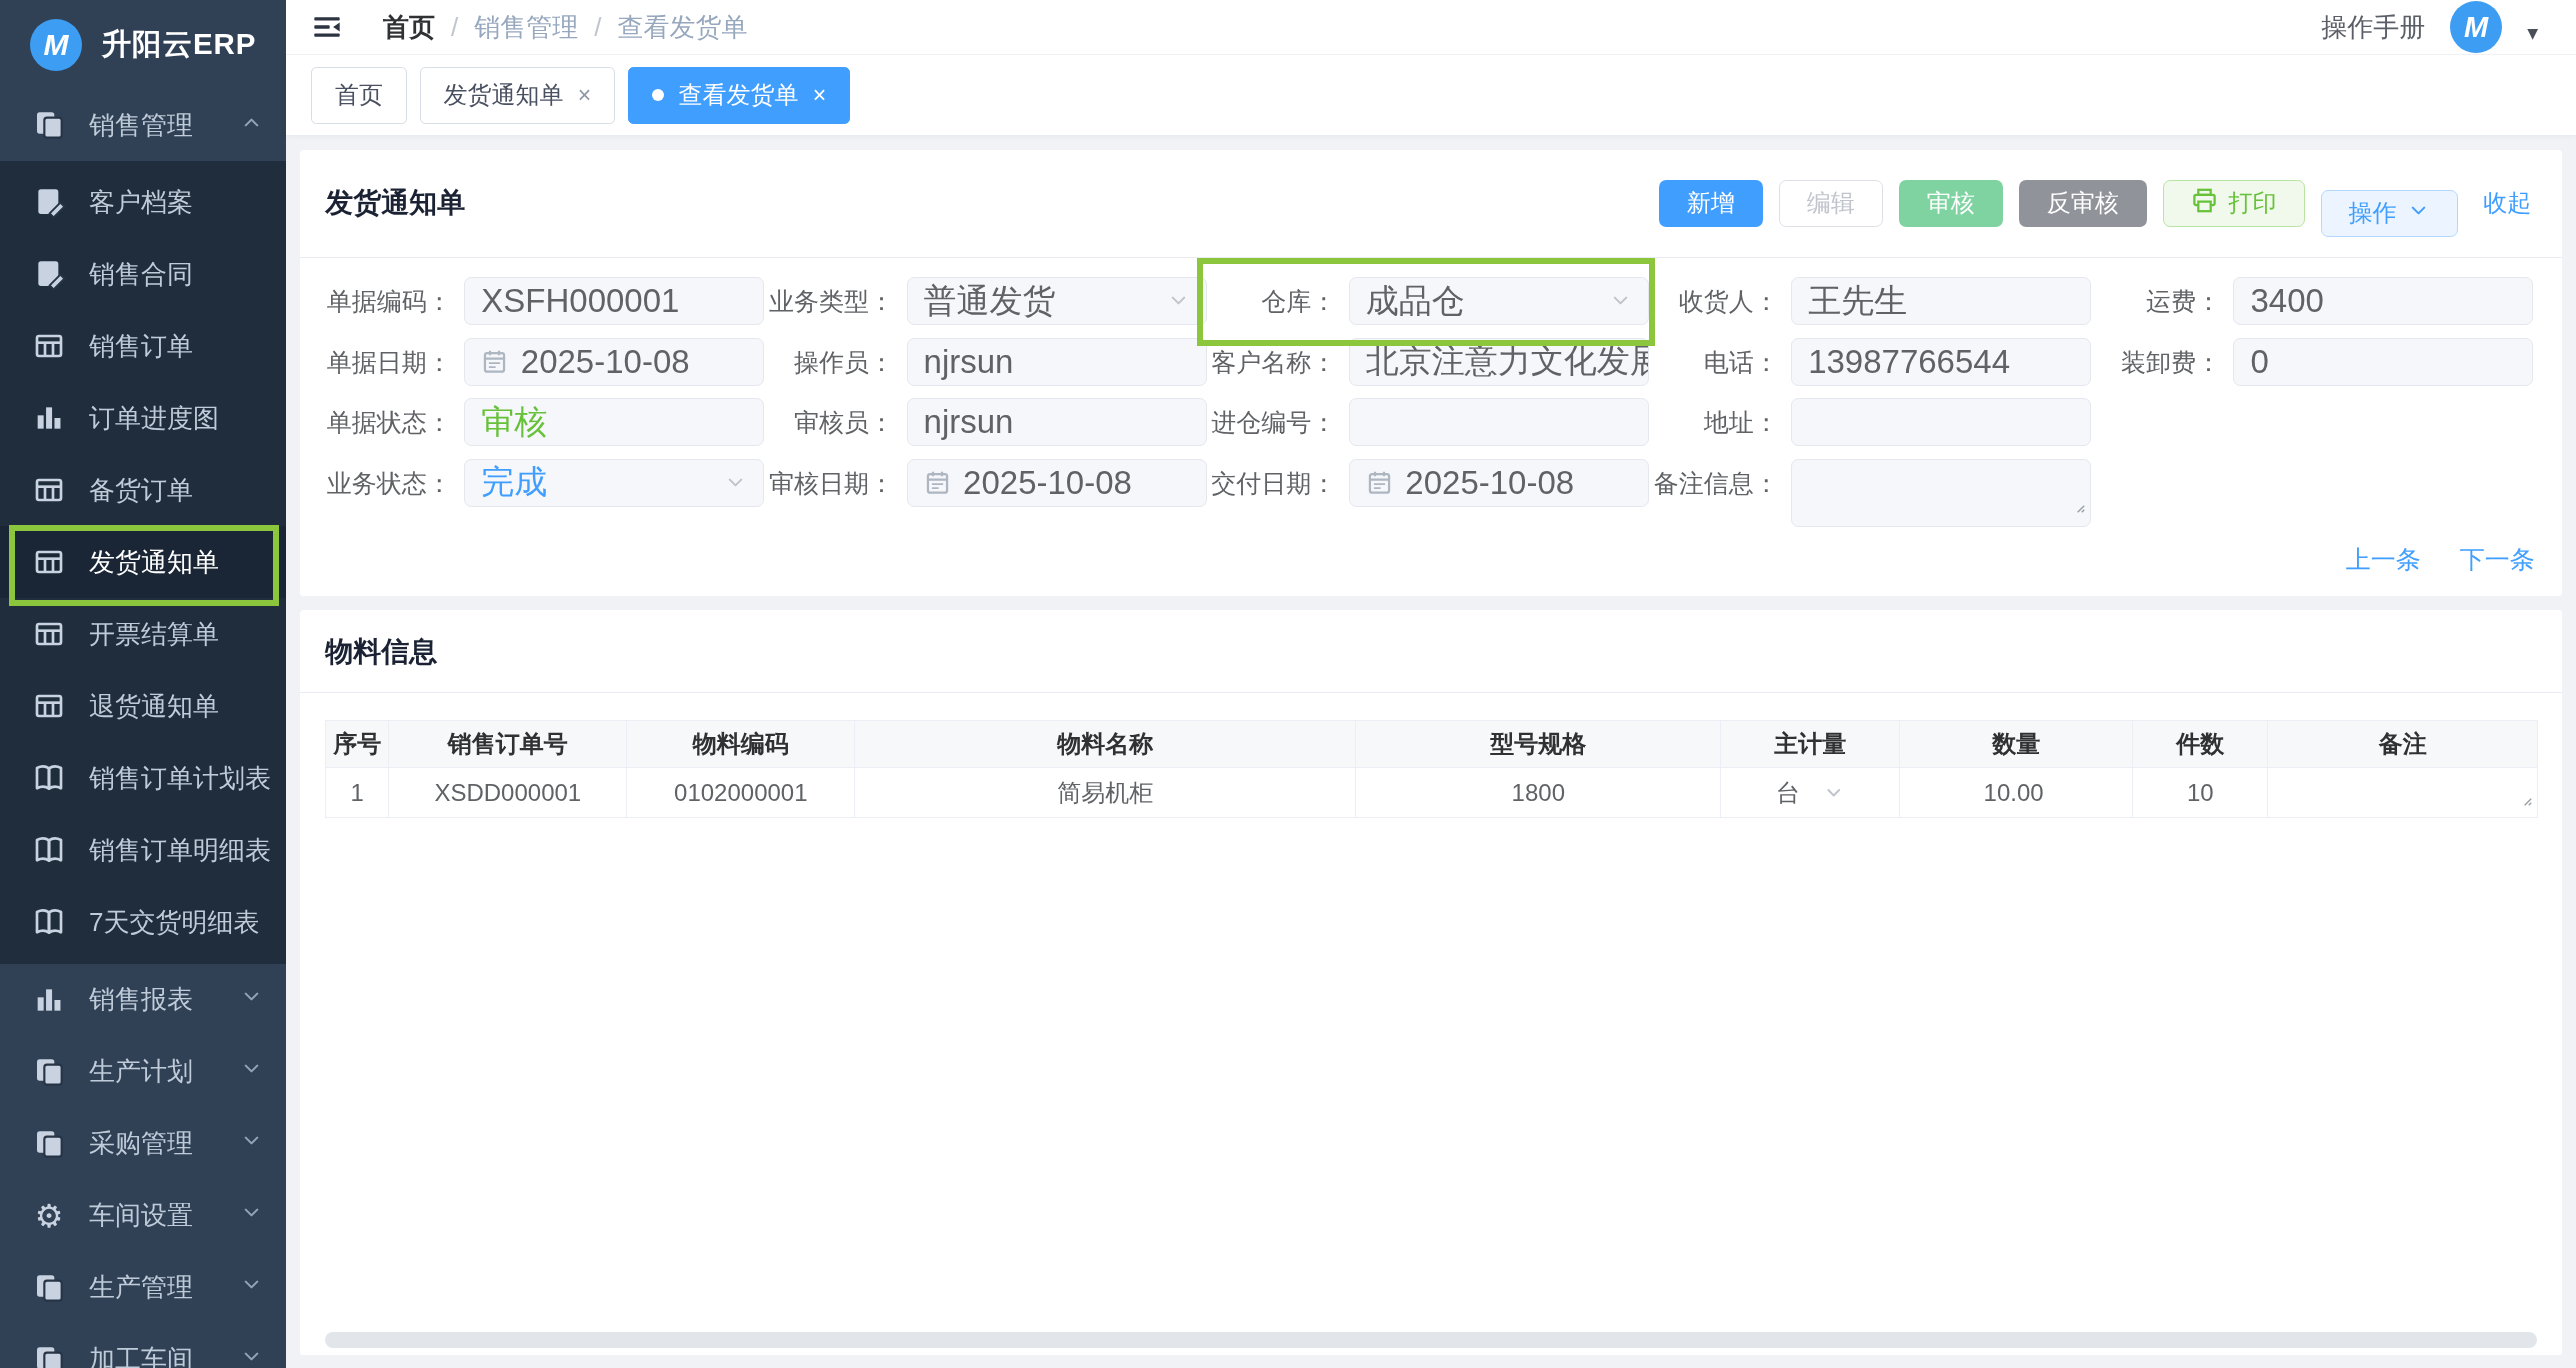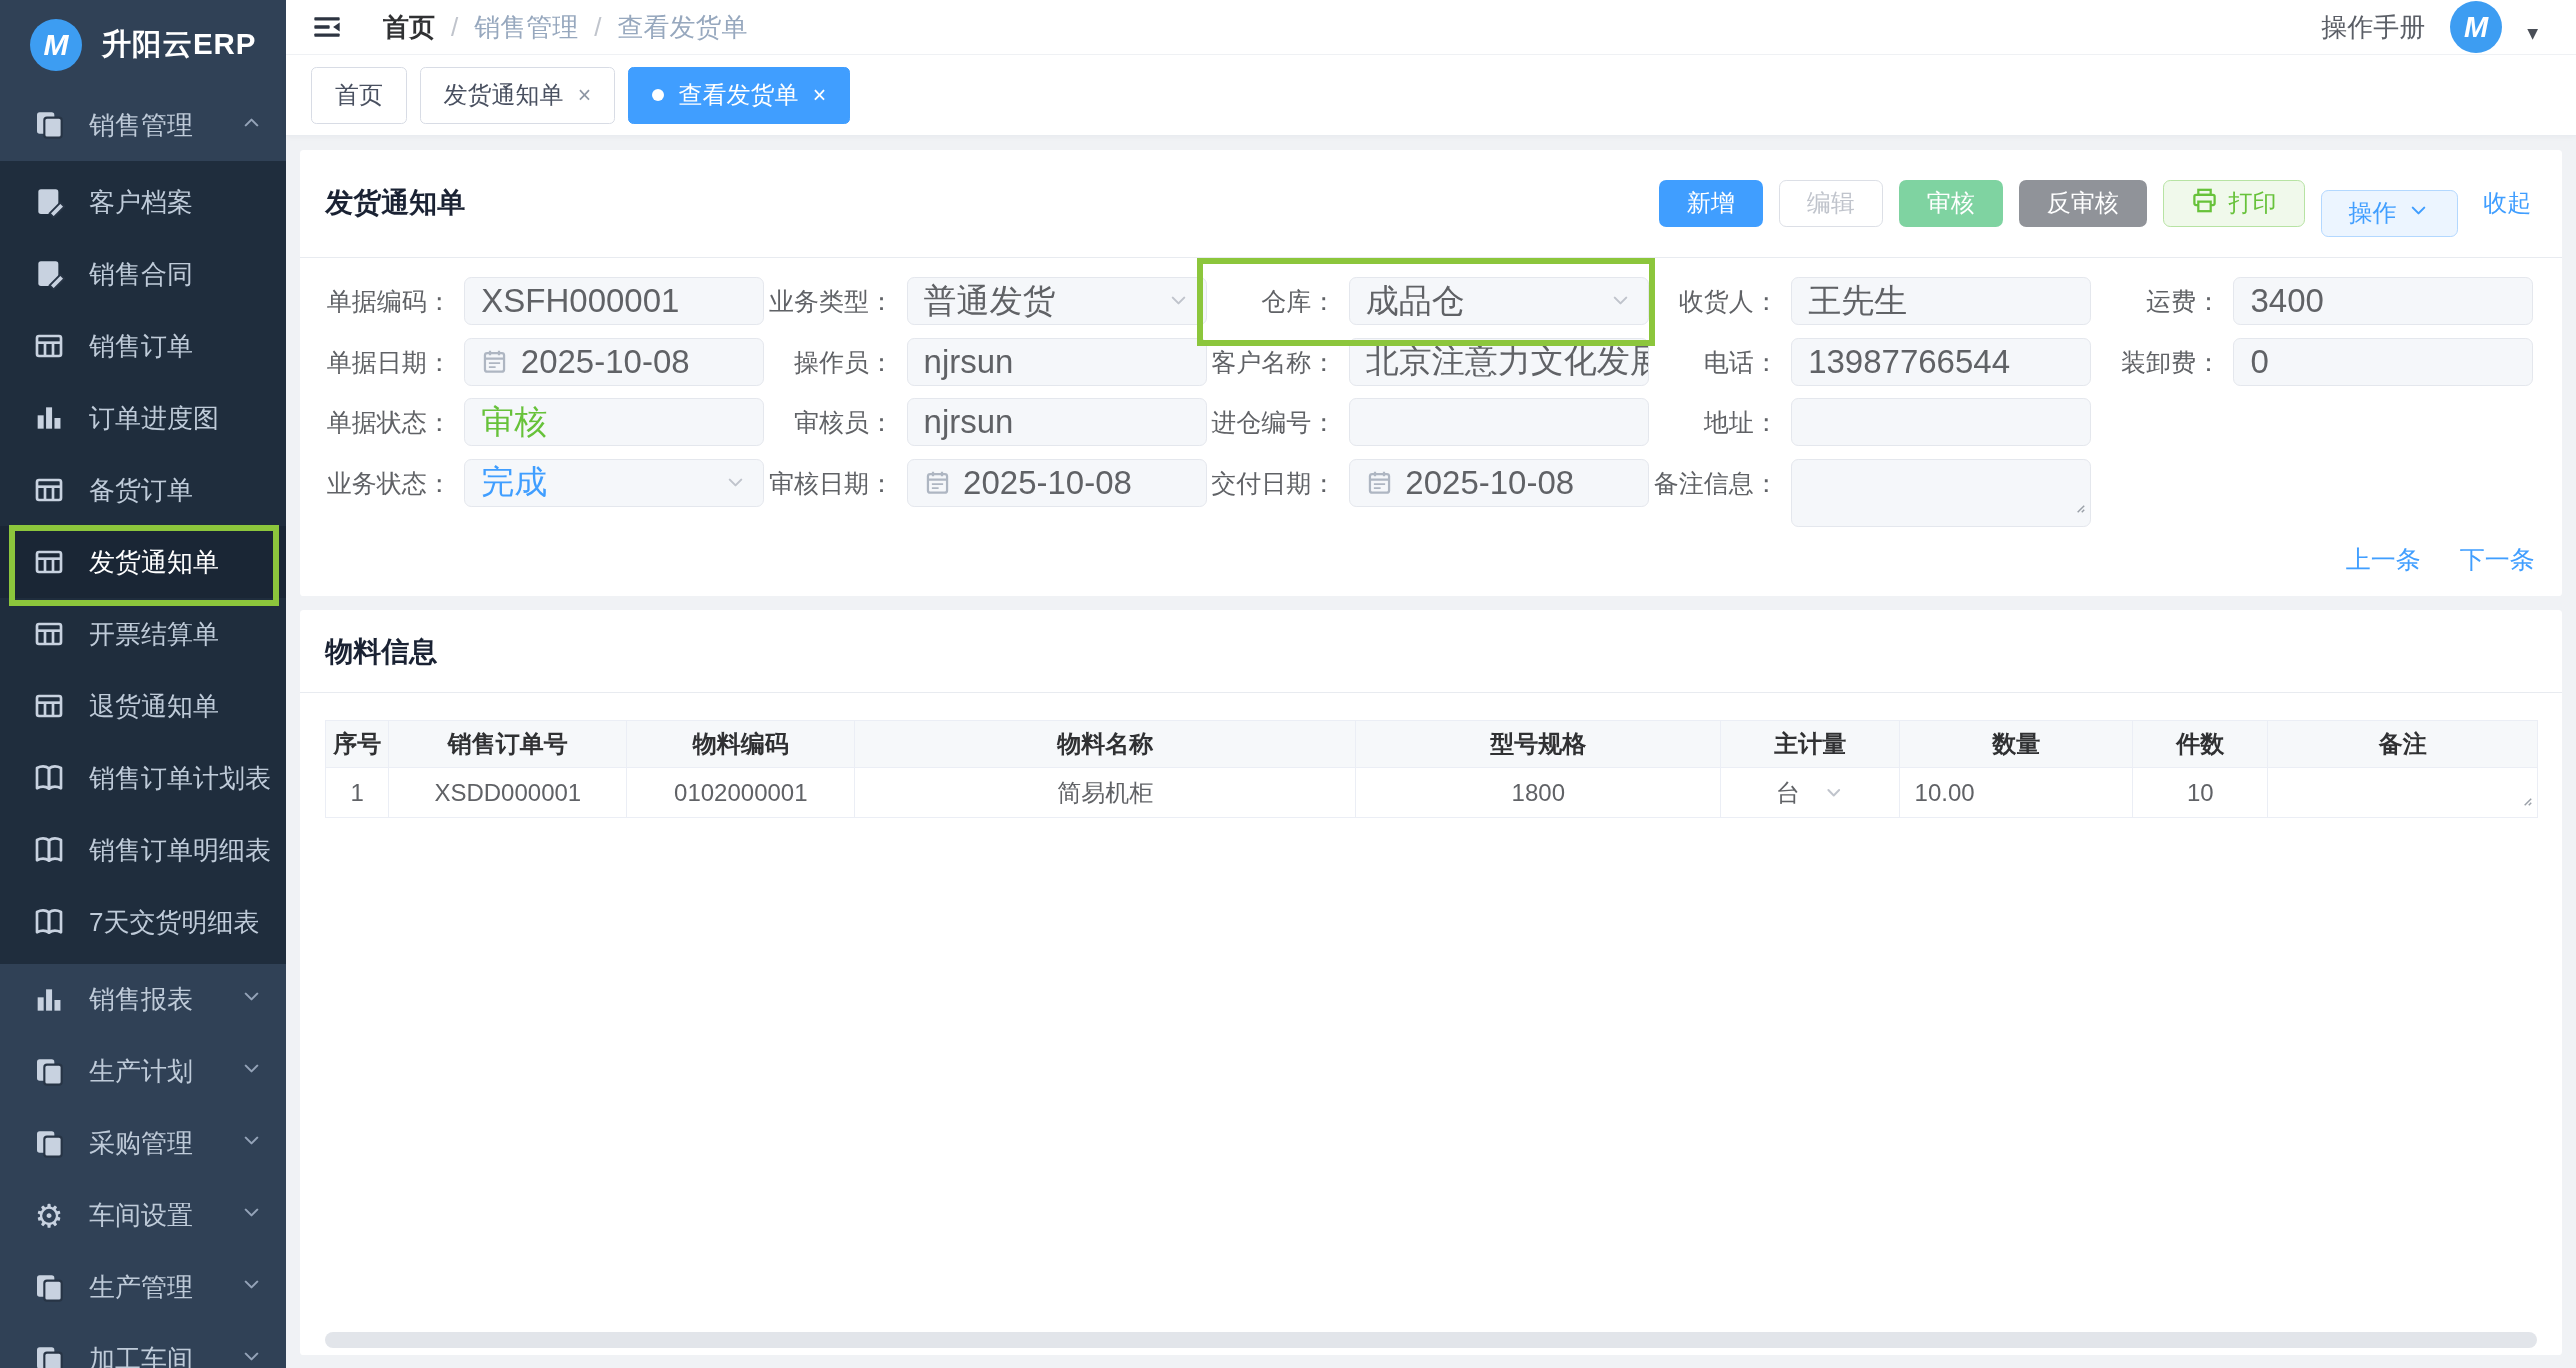--- a/index.html
+++ b/index.html
@@ -97,21 +97,21 @@
   .pager-row span { cursor: pointer; }
 
   .card2 { margin-top: 14.3px; flex: 1; position: relative; overflow: hidden; }
   .card2 .card-title-row { padding: 23px 25px 21.5px 25px; }
   .table-wrap { padding: 27px 25px 0 25px; }
   table.mat { border-collapse: collapse; table-layout: fixed; width: 2211px; font-size: 24px; }
   table.mat th { background: #f6f8fa; border: 0.9px solid #ebeef5; height: 47px;
     color: #303133; font-weight: bold; text-align: center; }
   table.mat td { background: #fff; border: 0.9px solid #ebeef5; height: 50px; color: #606266;
     text-align: center; position: relative; padding: 0 14.3px; }
-  table.mat td.al-right { text-align: left; padding-right: 19.7px; }
+  table.mat td.al-right { text-align: center; padding-right: 19.7px; }
   .cell-sel { display: inline-flex; align-items: center; gap: 23px; }
   .cell-sel .sel-chev { color: #c0c4cc; display: inline-flex; }
   .cell-sel .sel-chev svg { width: 21.5px; height: 21.5px; }
   td .resize-h { position: absolute; right: 3.6px; bottom: 3.6px; color: #9aa0a8; }
   td .resize-h svg { width: 19.7px; height: 19.7px; }
   .hscrollbar { position: absolute; left: 25px; right: 25px; bottom: 7.2px; height: 16px;
     border-radius: 8px; background: #e2e5ea; cursor: pointer; }
 </style>
 </head>
 <body>

